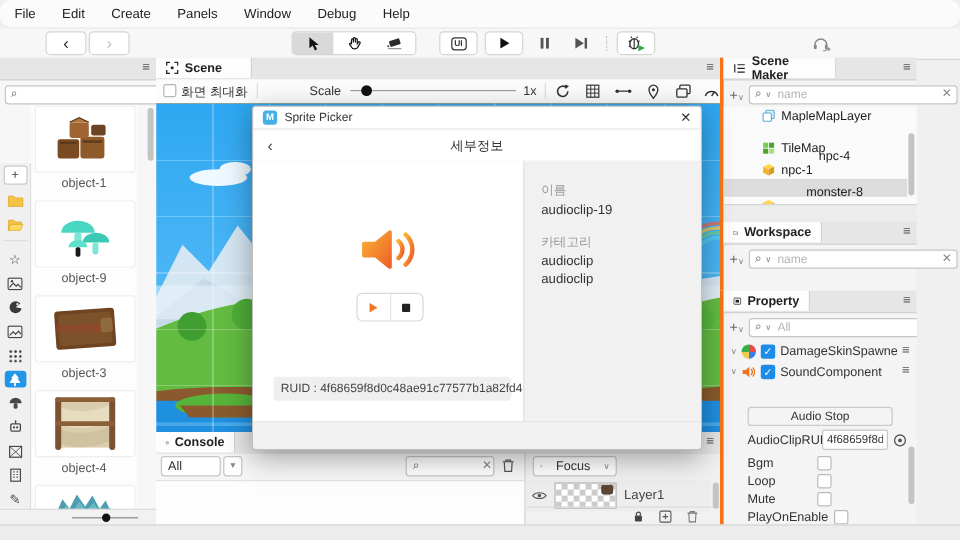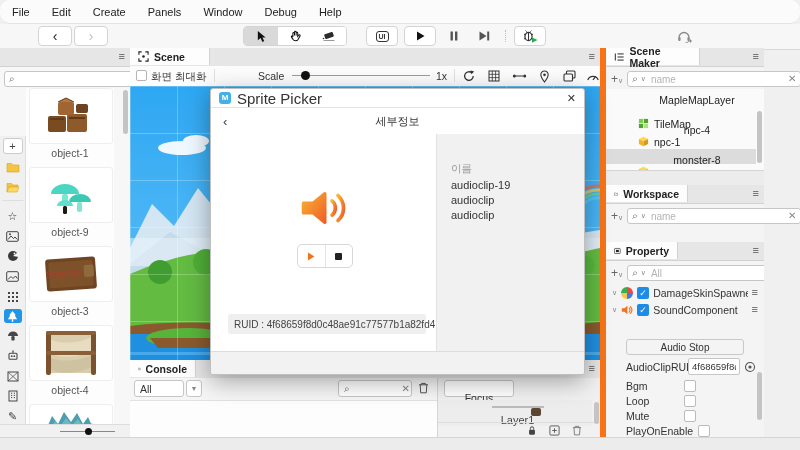--- a/index.html
+++ b/index.html
@@ -44,21 +44,21 @@
   .cb{position:absolute;width:11px;height:11px;background:#fff;border:1px solid #b5b5b5;border-radius:2px;box-sizing:border-box;}
   .vsep{position:absolute;top:3px;width:1px;height:13px;background:#e0e0e0;}
   .sicobtn{position:absolute;top:2px;width:22px;height:16px;display:flex;align-items:center;justify-content:center;color:#333;font-size:11px;}
   .canvas{position:absolute;left:0;top:38px;right:0;bottom:78px;overflow:hidden;}
   .gridlines{position:absolute;inset:0;background-image:repeating-linear-gradient(to right,rgba(255,255,255,.25) 0 1px,transparent 1px 47px),repeating-linear-gradient(to bottom,rgba(255,255,255,.25) 0 1px,transparent 1px 47px);}
   
   .console{position:absolute;left:0;right:0;bottom:0;height:78px;background:#f4f4f4;}
   .cbtn{position:absolute;top:2px;height:17px;background:#fff;border:1px solid #c6c6c6;border-radius:3px;display:flex;align-items:center;box-sizing:border-box;padding:0 5px;font-size:10.5px;color:#333;}
   .checker{background:repeating-conic-gradient(#ccc 0 25%,#fff 0 50%) 0 0/10px 10px;border:1px solid #bbb;}
   
-  .rpanel{position:absolute;left:600px;width:164px;background:#f4f4f4;border-left:6px solid #f97316;box-sizing:border-box;}
+  .rpanel{position:absolute;left:600px;width:164px;background:#f4f4f4;border-left:3px solid #f97316;box-sizing:border-box;}
   .smrow{position:absolute;left:0;right:8px;height:15px;display:flex;align-items:center;gap:5px;padding-left:32px;box-sizing:border-box;font-size:10.5px;color:#222;}
   .smrow.sel{background:#dcdcdc;flex-direction:column;}
   .scroll{position:absolute;width:5px;border-radius:3px;background:#c4c4c4;}
   .prow{position:absolute;left:0;right:0;display:flex;align-items:center;font-size:10.5px;color:#333;}
   .pbtn{position:absolute;left:20px;right:20px;height:14px;background:#fff;border:1px solid #c9c9c9;border-radius:3px;display:flex;align-items:center;justify-content:center;font-size:10px;color:#333;}
   .pcheck{width:12px;height:12px;background:#fff;border:1px solid #bbb;border-radius:2px;box-sizing:border-box;}
   .bluecb{width:12px;height:12px;background:#1d8ce8;border-radius:2px;color:#fff;font-size:9px;line-height:12px;text-align:center;}
   
   .dialog{position:absolute;left:210px;top:88px;width:375px;height:287px;background:#fff;border:1px solid #bfbfbf;border-radius:3px;box-shadow:0 6px 24px rgba(0,0,0,.35);z-index:50;box-sizing:border-box;}
   .dlg-title{position:absolute;left:0;top:0;right:0;height:19px;border-bottom:1px solid #e4e4e4;display:flex;align-items:center;padding:0 8px;gap:6px;box-sizing:border-box;}
@@ -455,29 +455,29 @@
         </div>
         <span class="abs" style="left:288px;top:4px;">
           <svg width="11" height="12" viewBox="0 0 11 12">
               <path d="M1 2.8h9M3.6 2.8V1.4h3.8v1.4M2.2 2.8l.5 8h5.6l.5-8" fill="none" stroke="#555" stroke-width="1"></path>
             </svg>
         </span>
         <div class="abs" style="left:0;top:22px;right:0;bottom:0;background:#fdfdfd;border-top:1px solid #e2e2e2;"></div>
       </div>
 
       <div class="abs" style="left:307px;top:18px;right:0;bottom:0;background:#f1f1f1;border-left:1px solid #d5d5d5;">
-        <div class="cbtn" style="left:6px;width:70px;gap:11px;flex-direction:column;">
+        <div class="cbtn" style="left:6px;width:70px;gap:11px;">
           <svg width="11" height="11" viewBox="0 0 12 12">
               <rect x="2.8" y="2.8" width="6.4" height="6.4" transform="rotate(45 6 6)" fill="none" stroke="#555" stroke-width="1.1"></rect>
               <path d="M6 3.6v4.8M3.6 6h4.8" stroke="#555" stroke-width=".8"></path>
             </svg>
           <span>Focus</span>
           <span class="tinychev" style="margin-left:auto;">∨</span>
         </div>
-        <div class="abs" style="left:0;top:22px;right:8px;height:26px;display:flex;align-items:center;gap:6px;padding-left:5px;background:#ededed;flex-direction:column;">
+        <div class="abs" style="left:0;top:22px;right:8px;height:26px;display:flex;align-items:center;gap:6px;padding-left:5px;background:#ededed;">
           <svg width="13" height="8" viewBox="0 0 14 8">
               <path d="M1 4c2.4-3.4 9.6-3.4 12 0C10.6 7.4 3.4 7.4 1 4z" fill="none" stroke="#555" stroke-width="1"></path>
               <circle cx="7" cy="4" r="1.6" fill="#555"></circle>
             </svg>
           <span class="checker" style="width:50px;height:20px;position:relative;">
               <span style="position:absolute;right:2px;top:1px;width:10px;height:8px;background:#5a4632;border-radius:2px;"></span>
             </span>
           <span style="color:#444;">Layer1</span>
         </div>
         <div class="abs" style="left:0;right:0;bottom:0;height:15px;border-top:1px solid #ddd;display:flex;align-items:center;justify-content:flex-end;gap:12px;padding-right:18px;">
@@ -511,21 +511,21 @@
     <div class="searchrow" style="top:21px;height:20px;padding:0 5px;gap:4px;">
       <span class="plusadd">+<span class="tinychev">∨</span></span>
       <div class="sbox">
         <span class="mag">⌕</span>
           <span class="tinychev">∨</span>
         <input placeholder="name" style="">
         <span class="xclear">✕</span>
       </div>
     </div>
     <div class="abs" style="left:0;right:0;top:41px;height:82px;background:#fafafa;overflow:hidden;">
-      <div class="smrow" style="top:0;flex-direction:column;">
+      <div class="smrow" style="top:0;">
         <svg width="11" height="11" viewBox="0 0 12 12">
             <rect x="3.5" y="1" width="7.5" height="7.5" rx="1" fill="#dff0fa" stroke="#58a8d8"></rect>
             <rect x="1" y="3.5" width="7.5" height="7.5" rx="1" fill="#fff" stroke="#58a8d8"></rect>
           </svg>
         <span>MapleMapLayer</span>
       </div>
       <div class="smrow" style="top:27px;text-align:right;">
         <svg width="11" height="11" viewBox="0 0 12 12">
             <rect x="1" y="1" width="4.6" height="4.6" fill="#7ec94f"></rect>
             <rect x="6.4" y="1" width="4.6" height="4.6" fill="#4fa32f"></rect>
@@ -659,21 +659,21 @@
       <span style="width:72px;">PlayOnEnable</span>
       <span class="pcheck"></span>
     </div>
 
     <div class="scroll" style="right:2px;top:130px;height:48px;"></div>
   </div>
 
   <div class="dialog">
     <div class="dlg-title">
       <span class="micon">M</span>
-      <span style="font-size:15px;color:#333;">Sprite Picker</span>
+      <span style="font-size:10px;color:#333;">Sprite Picker</span>
       <span style="margin-left:auto;color:#333;font-size:11px;font-weight:bold;">✕</span>
     </div>
     <div class="dlg-nav">
       <span style="padding:0 12px;font-size:13px;color:#444;">‹</span>
       <span style="position:absolute;left:0;right:0;text-align:center;font-size:11px;color:#333;">세부정보</span>
     </div>
     <div class="dlg-body">
 
       <div style="position:absolute;left:0;top:0;right:148px;bottom:0;background:#fff;">
         <svg width="52" height="44" viewBox="0 0 48 40" style="position:absolute;left:88px;top:52px;">
@@ -696,22 +696,23 @@
           <span class="half">
             <svg width="7" height="7" viewBox="0 0 7 7">
                 <rect width="7" height="7" rx="1" fill="#222"></rect>
               </svg>
           </span>
         </div>
         <div class="ruidbox">RUID : 4f68659f8d0c48ae91c77577b1a82fd4</div>
       </div>
 
       <div class="dlg-right">
-        <div class="flabel" style="margin-top:16px;">이름</div>
+        <div class="flabel" style="margin-top:6px;">이름</div>
         <div class="fvalue">audioclip-19</div>
+        <div class="flabel">카테고리</div>
         <div class="fvalue">audioclip</div>
         <div class="fvalue">audioclip</div>
       </div>
     </div>
     <div class="dlg-foot"></div>
   </div>
 
   <div class="statusbar"></div>
 </div>
 

